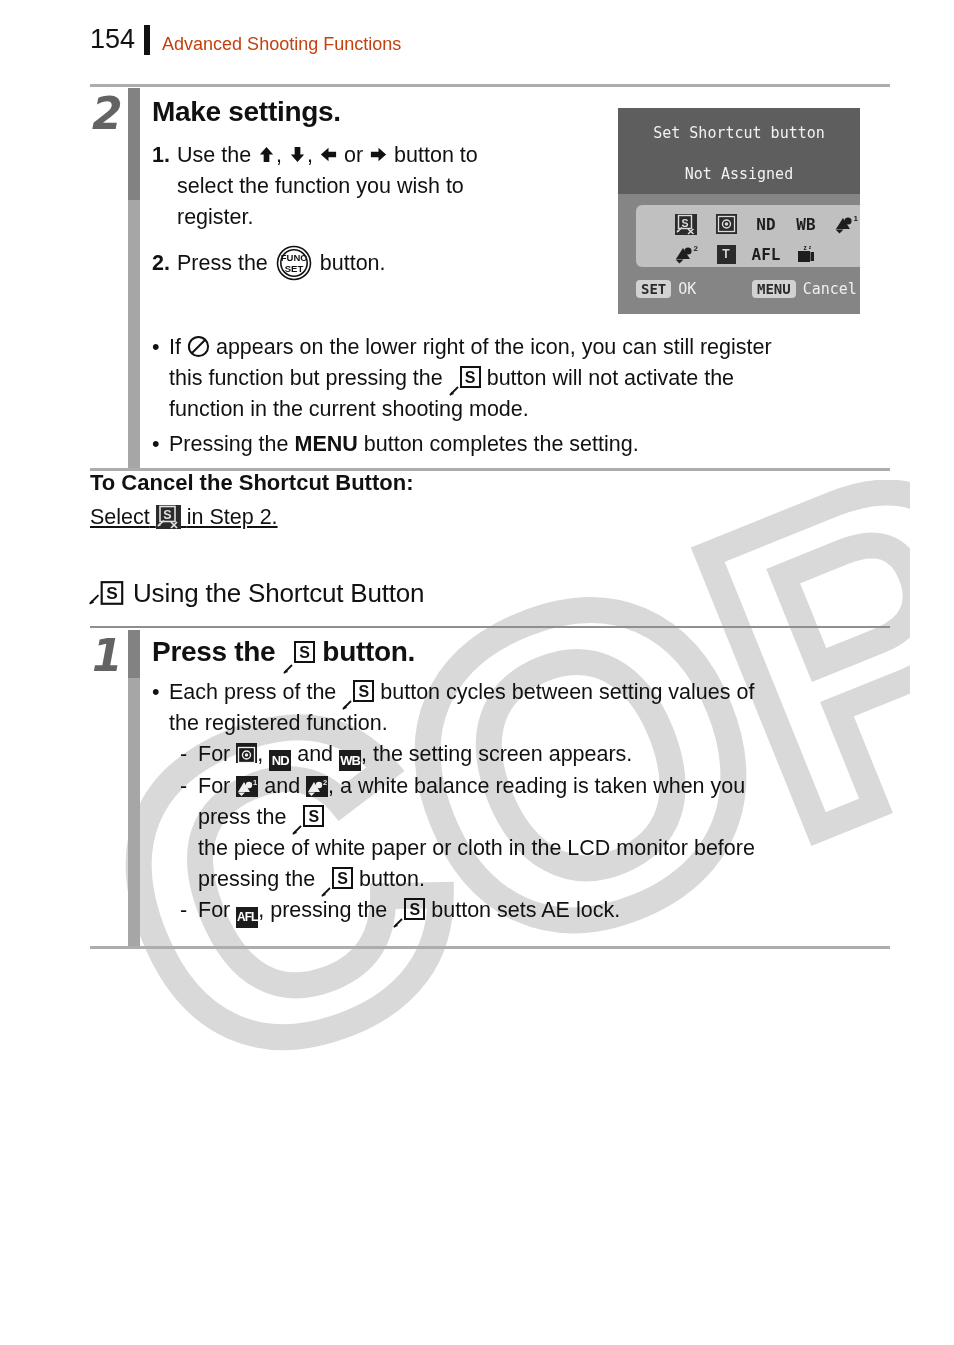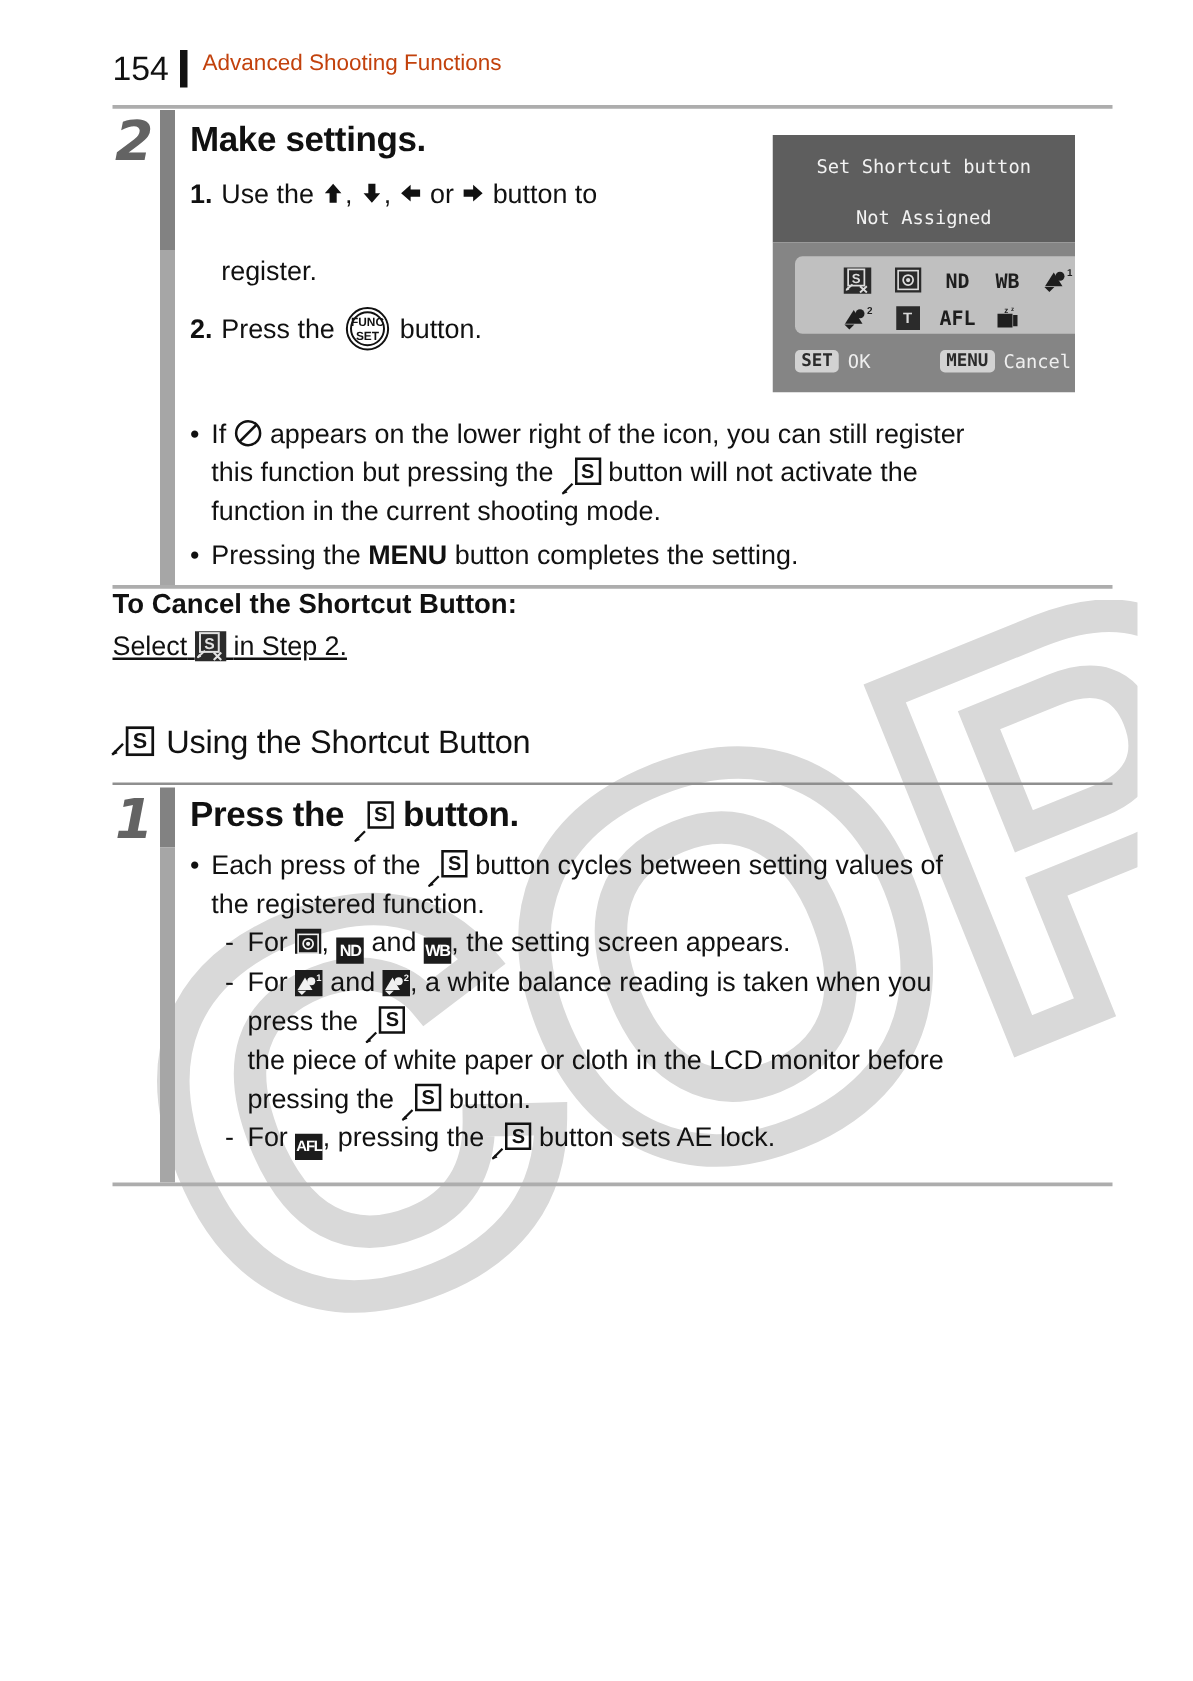--- a/index.html
+++ b/index.html
@@ -14,21 +14,21 @@
   .watermark{
     position:absolute;left:70px;top:480px;
     width:840px;height:640px;
     pointer-events:none;z-index:0;
   }
   .watermark svg{width:100%;height:100%;}
 
   .content{position:relative;z-index:2;}
 
   
-  .pg-header{position:absolute;left:90px;top:40px;display:flex;align-items:flex-start;}
+  .pg-header{position:absolute;left:90px;top:24px;display:flex;align-items:flex-end;}
   .pg-num{font-size:27px;color:#111;letter-spacing:0px;}
   .pg-tick{width:6px;height:30px;background:#111;margin:0 12px 0 9px;}
   .pg-chapter{font-size:18px;color:#c2410c;}
 
   
   .rule{position:absolute;left:90px;width:800px;height:3px;background:#adadad;}
   .rule.dark{background:#8f8f8f;height:2px;}
 
   
   .stepnum{
@@ -169,21 +169,21 @@
                   <path d="M2 10 L10 3 L10 7 L18 7 L18 13 L10 13 L10 17 Z" fill="#111"></path>
                 </svg>
             </span>
             <span>or</span>
             <span class="arrowg">
               <svg viewBox="0 0 20 20">
                   <path d="M18 10 L10 17 L10 13 L2 13 L2 7 L10 7 L10 3 Z" fill="#111"></path>
                 </svg>
             </span>
             <span>button to</span><br>
-            <br>
+            <span>select the function you wish to</span><br>
             <span>register.</span>
           </span>
         </li>
         <li style="margin-top:12px;align-items:baseline;">
           <span class="n">2.</span>
           <span>
             <span>Press the</span>
             <span class="funcset">
               <svg viewBox="0 0 40 36">
                 <circle cx="20" cy="18" r="16.5" fill="none" stroke="#111" stroke-width="1.6"></circle>

